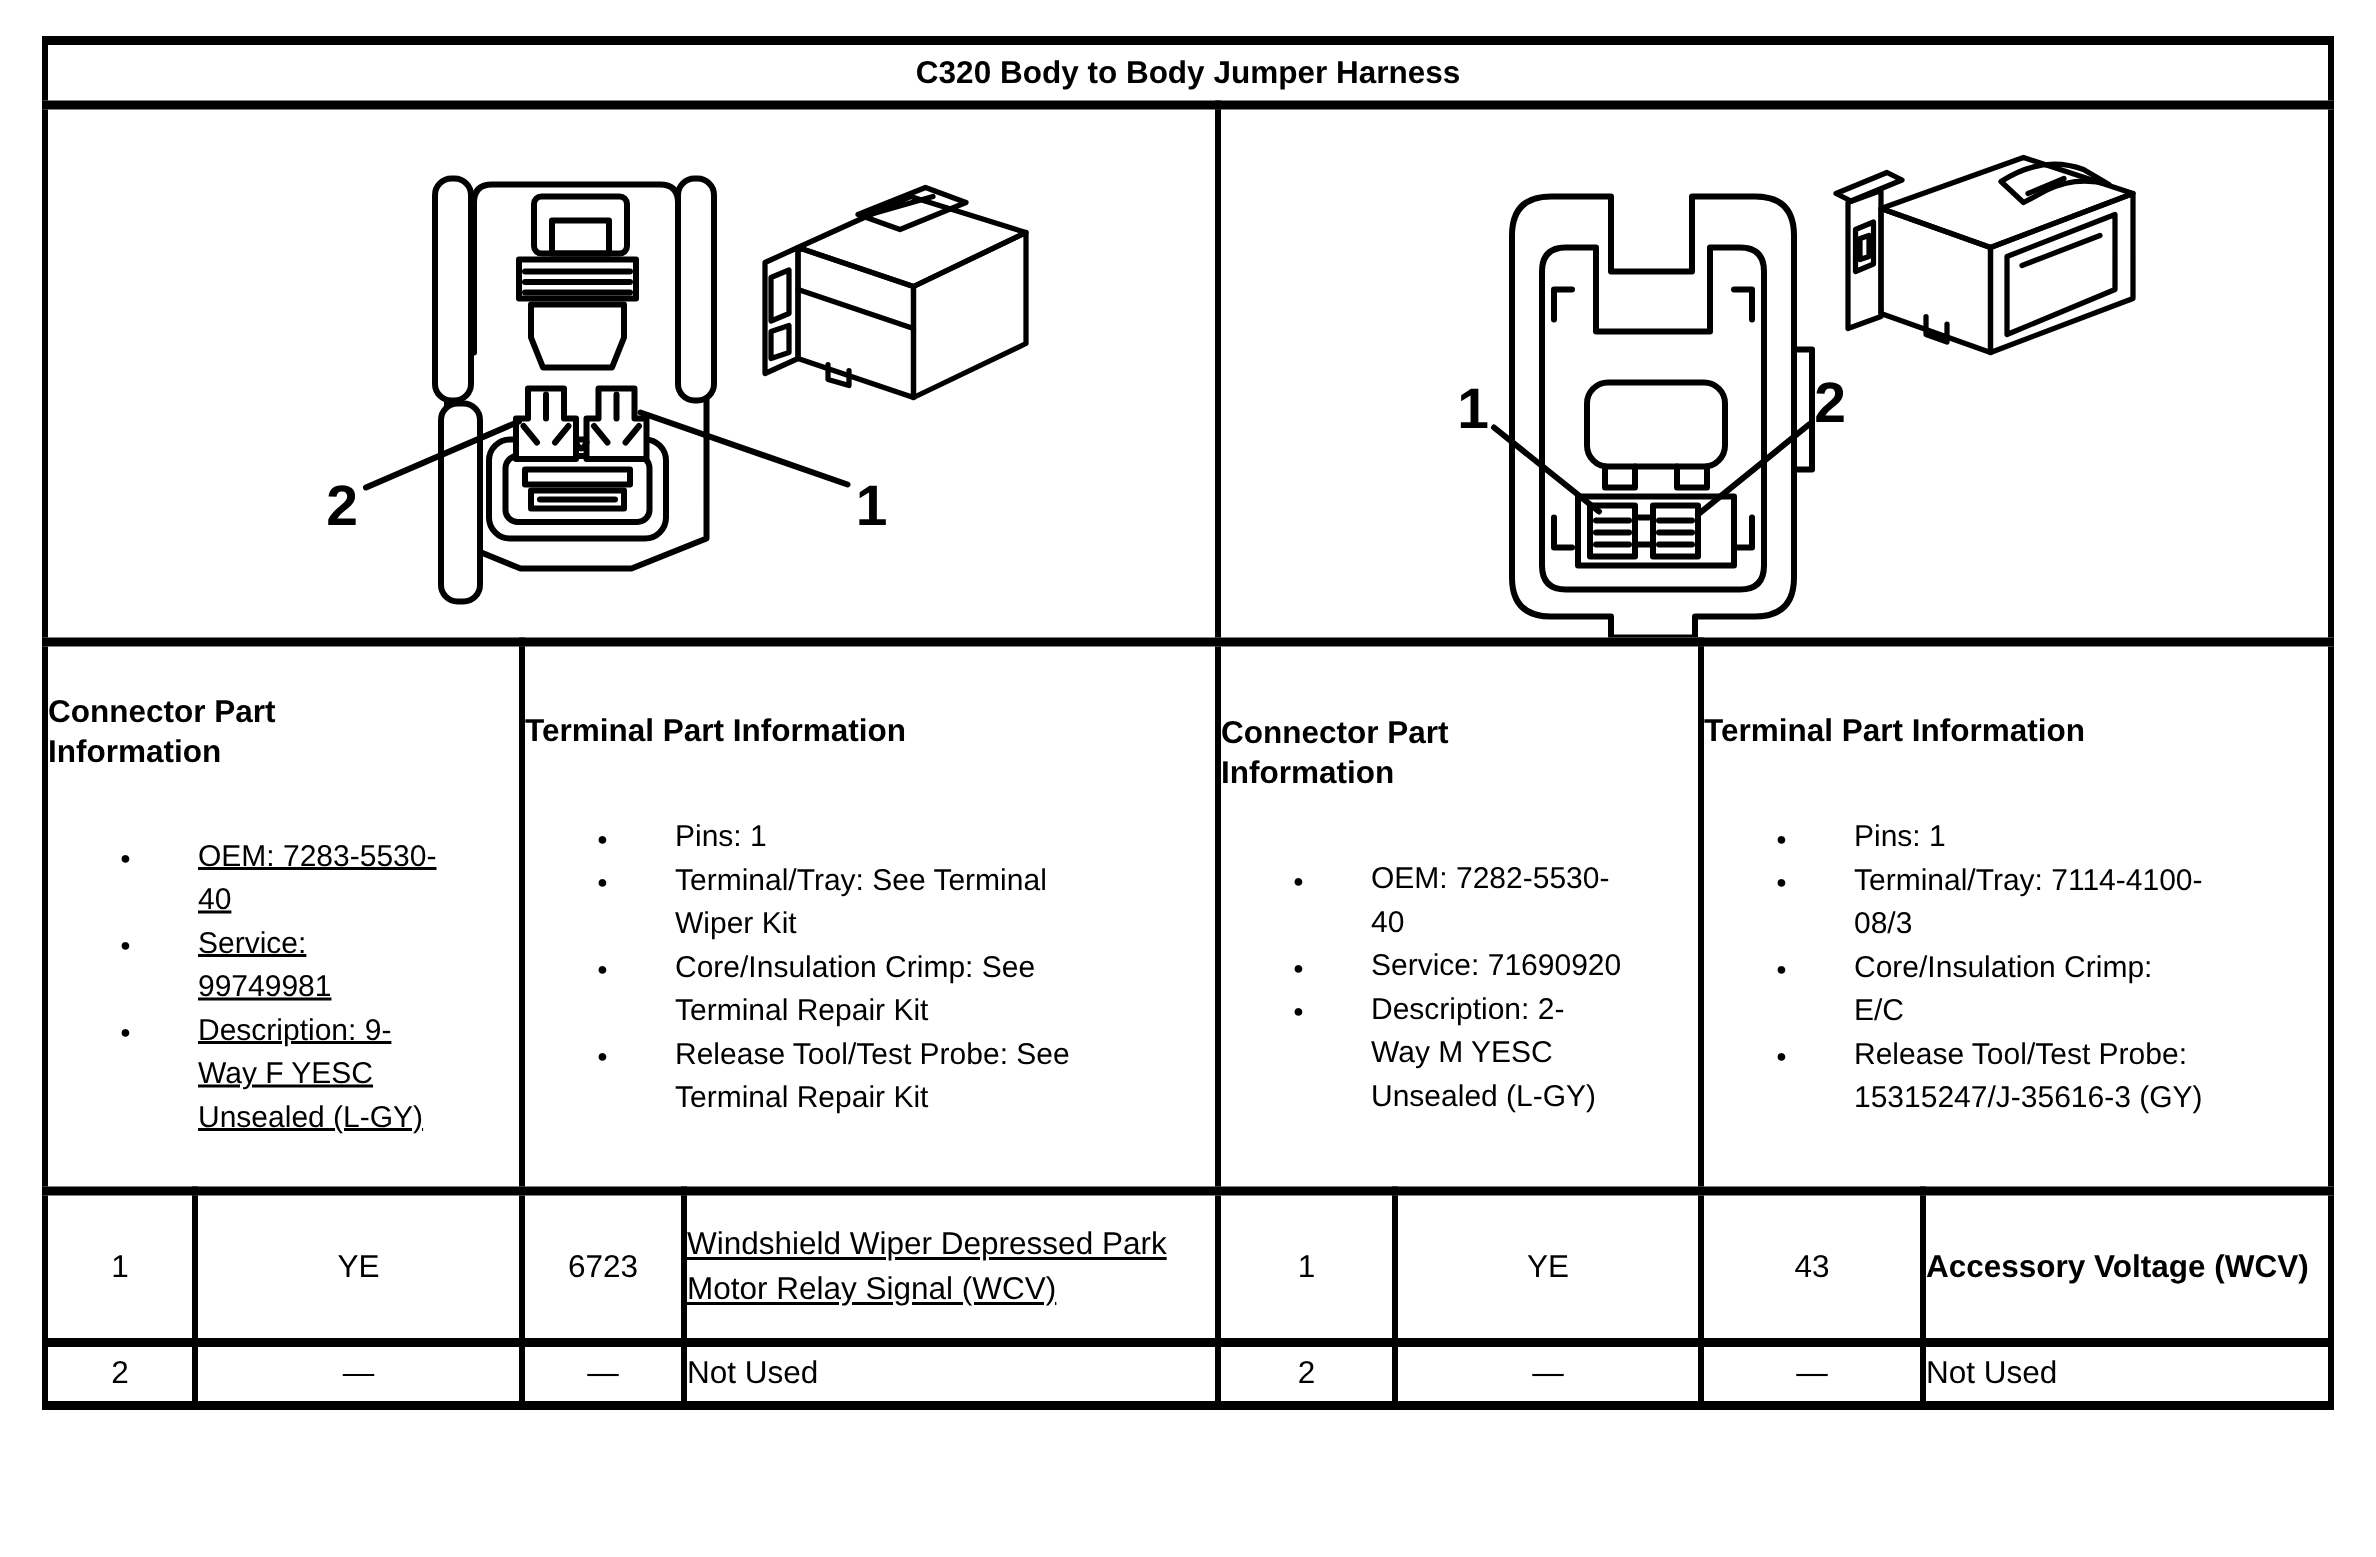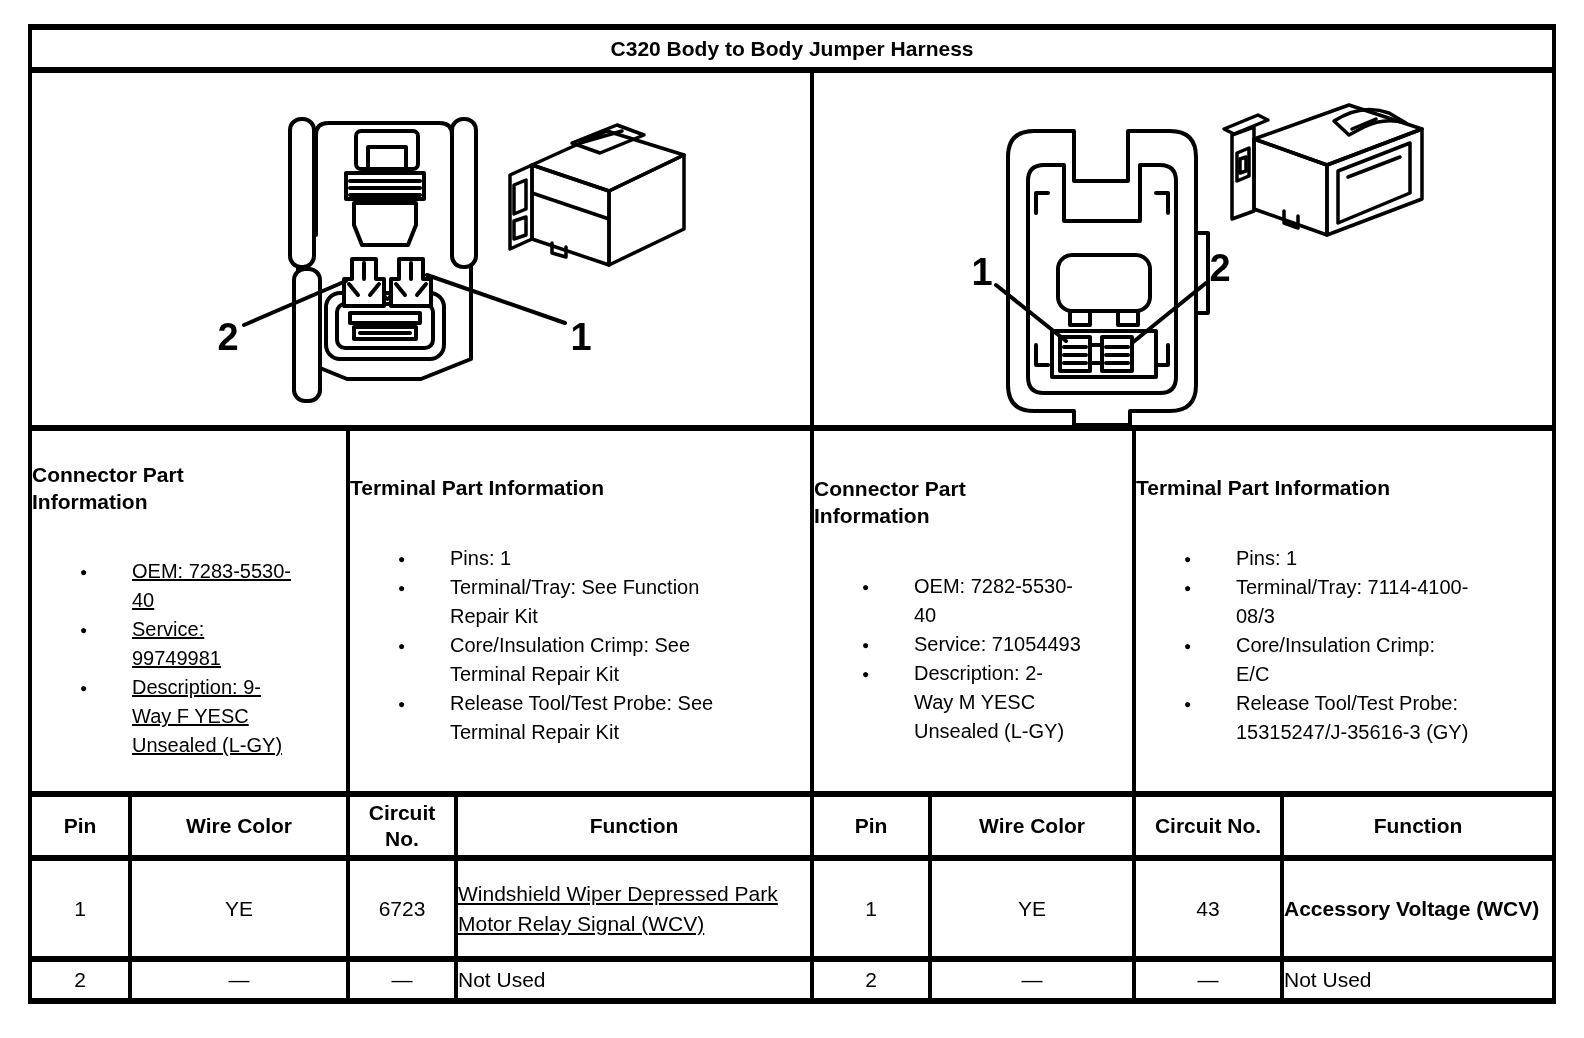--- a/index.html
+++ b/index.html
@@ -162,54 +162,44 @@
       <ul class="info-list">
         <li>OEM: 7283-5530-40</li>
         <li>Service: 99749981</li>
         <li>Description: 9-Way F YESC Unsealed (L-GY)</li>
       </ul>
     </td>
     <td colspan="2" class="info-cell tpi-l">
       <div class="info-h">Terminal Part Information</div>
       <ul class="info-list">
         <li>Pins: 1</li>
-        <li>Terminal/Tray: See Function Repair Kit</li>
+        <li>Terminal/Tray: See Terminal Wiper Kit</li>
         <li>Core/Insulation Crimp: See Terminal Repair Kit</li>
         <li>Release Tool/Test Probe: See Terminal Repair Kit</li>
       </ul>
     </td>
     <td colspan="2" class="info-cell cpi-r">
       <div class="info-h two-line">Connector Part Information</div>
       <ul class="info-list">
         <li>OEM: 7282-5530-40</li>
-        <li>Service: 71054493</li>
+        <li>Service: 71690920</li>
         <li>Description: 2-Way M YESC Unsealed (L-GY)</li>
       </ul>
     </td>
     <td colspan="2" class="info-cell tpi-r">
       <div class="info-h">Terminal Part Information</div>
       <ul class="info-list">
         <li>Pins: 1</li>
         <li>Terminal/Tray: 7114-4100-08/3</li>
         <li>Core/Insulation Crimp: E/C</li>
         <li>Release Tool/Test Probe: 15315247/J-35616-3 (GY)</li>
       </ul>
     </td>
   </tr>
 
-  <tr class="head-row">
-    <th>Pin</th>
-    <th>Wire Color</th>
-    <th>Circuit No.</th>
-    <th>Function</th>
-    <th>Pin</th>
-    <th>Wire Color</th>
-    <th>Circuit No.</th>
-    <th>Function</th>
-  </tr>
 
   <tr class="data-row row1">
     <td>1</td>
     <td>YE</td>
     <td>6723</td>
     <td class="fn fn-l">Windshield Wiper Depressed Park Motor Relay Signal (WCV)</td>
     <td>1</td>
     <td>YE</td>
     <td>43</td>
     <td class="fn fn-r">Accessory Voltage (WCV)</td>

